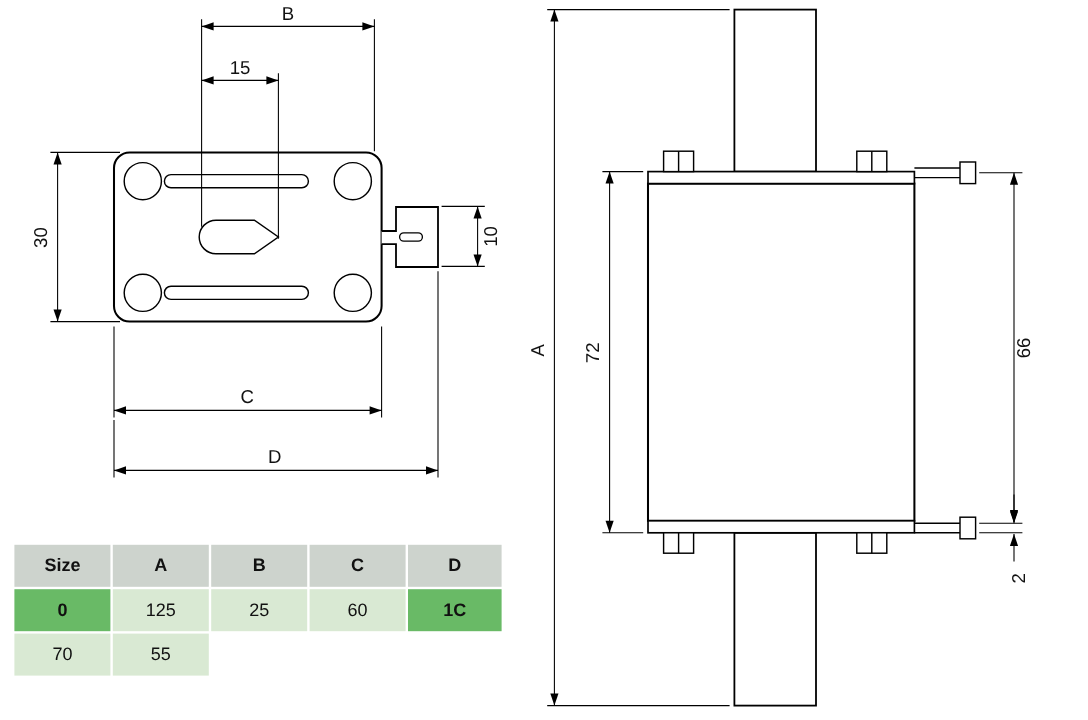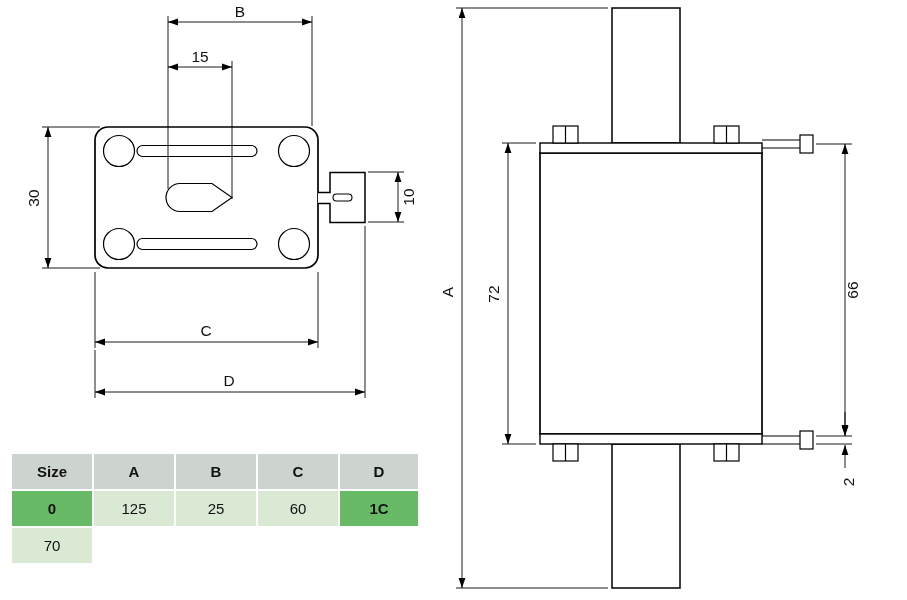--- a/index.html
+++ b/index.html
@@ -172,15 +172,16 @@
     <div class="cell header-cell">C</div>
     <div class="cell header-cell">D</div>
 
     <div class="cell size-cell">0</div>
     <div class="cell data-cell">125</div>
     <div class="cell data-cell">25</div>
     <div class="cell data-cell">60</div>
 
     <div class="cell size-cell">1C</div>
     <div class="cell data-cell">70</div>
+    <div class="cell data-cell">55</div>
   </div>
 
 </div>
 
 </body></html>

